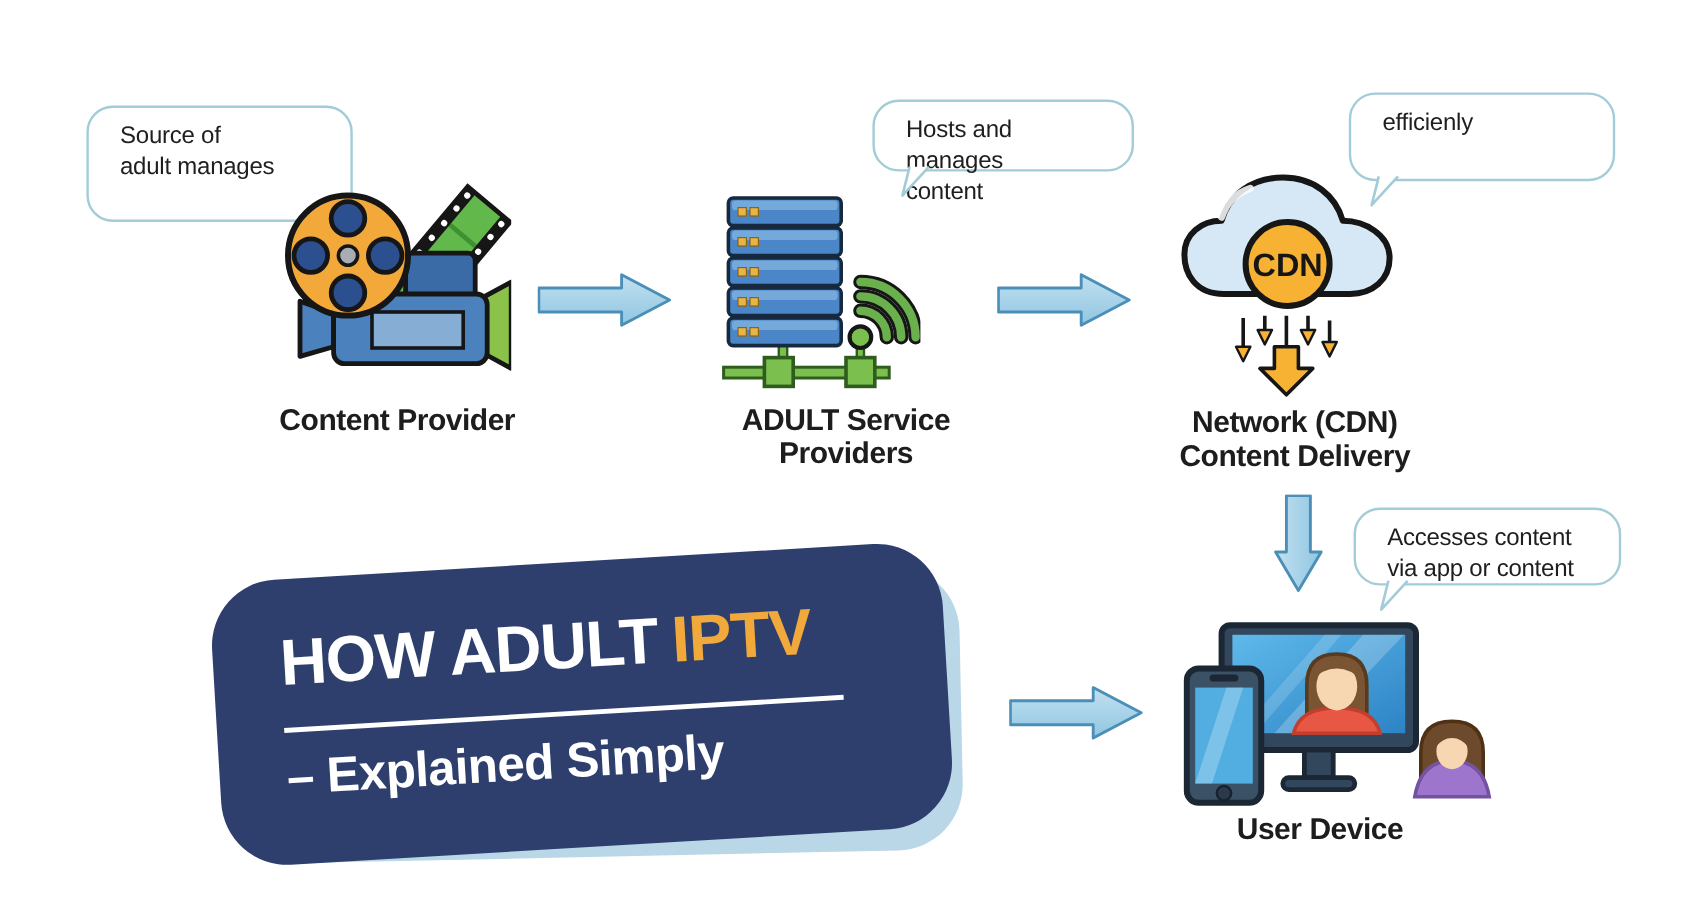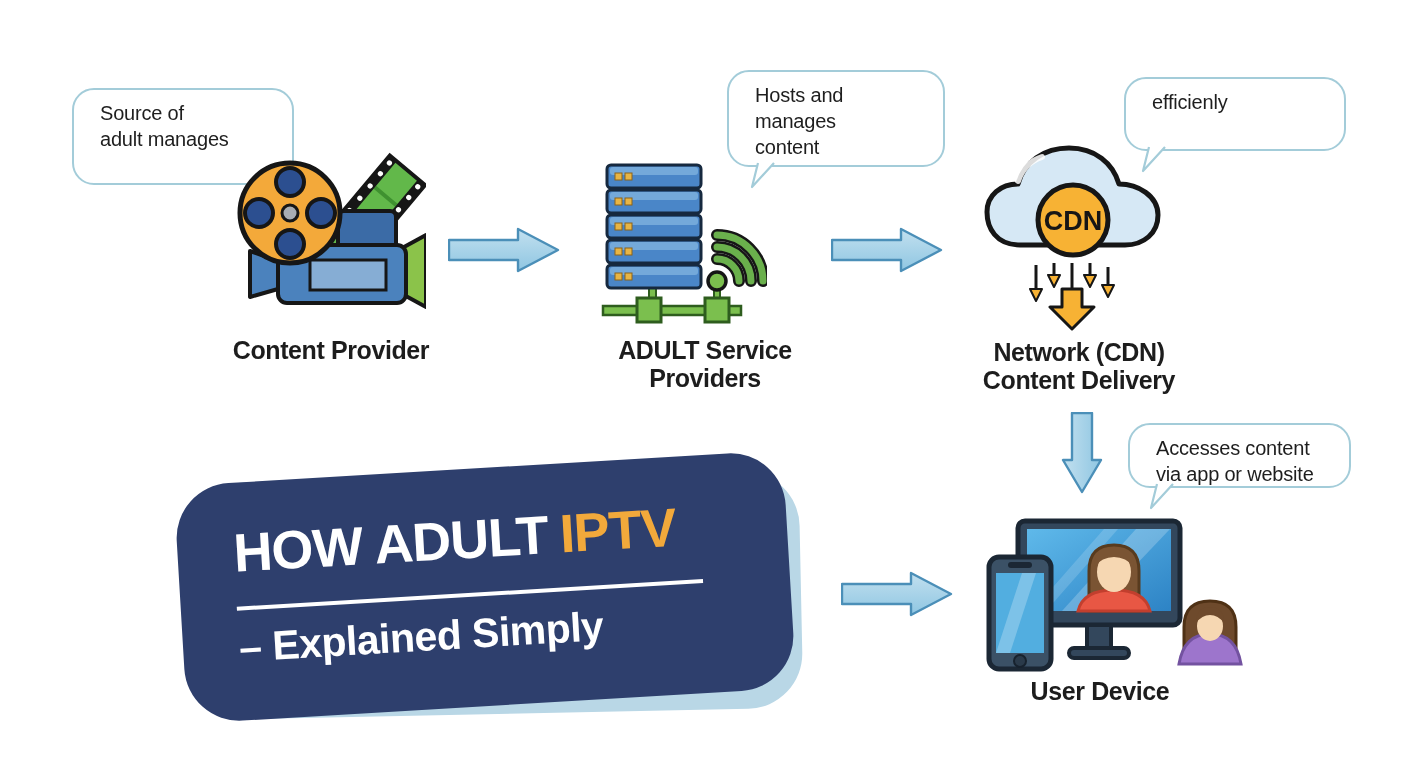--- a/index.html
+++ b/index.html
@@ -112,21 +112,21 @@
   <circle cx="95" cy="64" r="14" fill="#2c4f90" stroke="#161616" stroke-width="4"></circle>
   <circle cx="64" cy="64" r="8" fill="#a8adb3" stroke="#161616" stroke-width="3"></circle>
 </svg>
 
 <div class="label" style="left:221px;top:336px;width:220px;text-align:center;">Content Provider</div>
 
 <svg class="abs" style="left:448px;top:227px;" width="112" height="46" viewBox="0 0 112 46">
   <polygon points="1,13 70,13 70,2 110,23 70,44 70,33 1,33" fill="url(#gradArrow)" stroke="#4b8fb8" stroke-width="2.4" stroke-linejoin="round"></polygon>
 </svg>
 
-<div class="bubble" style="left:727px;top:70px;width:218px;height:97px;">
+<div class="bubble" style="left:727px;top:83px;width:218px;height:60px;">
   <div>Hosts and manages</div>
   <div>content</div>
   <svg class="tail" style="left:16px" width="34" height="28">
     <path d="M29,1 L7,25 L13,1" fill="#ffffff" stroke="#a3ccd9" stroke-width="2.2" stroke-linejoin="round"></path>
   </svg>
 </div>
 
 <svg class="abs" style="left:597px;top:157px;" width="170" height="170" viewBox="0 0 170 170">
   <rect x="52" y="128" width="7" height="24" fill="#7bbf4e" stroke="#2e5d1e" stroke-width="2"></rect>
   <rect x="117" y="124" width="6" height="22" fill="#7bbf4e" stroke="#2e5d1e" stroke-width="2"></rect>
@@ -217,21 +217,21 @@
   <div>Network (CDN)</div>
   <div>Content Delivery</div>
 </div>
 
 <svg class="abs" style="left:1061px;top:412px;" width="42" height="82" viewBox="0 0 42 82">
   <polygon points="11,1 31,1 31,48 40,48 21,80 2,48 11,48" fill="url(#gradArrowH)" stroke="#4b8fb8" stroke-width="2.4" stroke-linejoin="round"></polygon>
 </svg>
 
 <div class="bubble" style="left:1128px;top:423px;width:223px;height:65px;">
   <div>Accesses content</div>
-  <div>via app or website</div>
+  <div>via app or content</div>
   <svg class="tail" style="left:14px" width="34" height="28">
     <path d="M29,1 L7,25 L13,1" fill="#ffffff" stroke="#a3ccd9" stroke-width="2.2" stroke-linejoin="round"></path>
   </svg>
 </div>
 
 <svg class="abs" style="left:841px;top:571px;" width="112" height="46" viewBox="0 0 112 46">
   <polygon points="1,13 70,13 70,2 110,23 70,44 70,33 1,33" fill="url(#gradArrow)" stroke="#4b8fb8" stroke-width="2.4" stroke-linejoin="round"></polygon>
 </svg>
 
 <svg class="abs" style="left:986px;top:515px;" width="266" height="157" viewBox="0 0 266 157">

